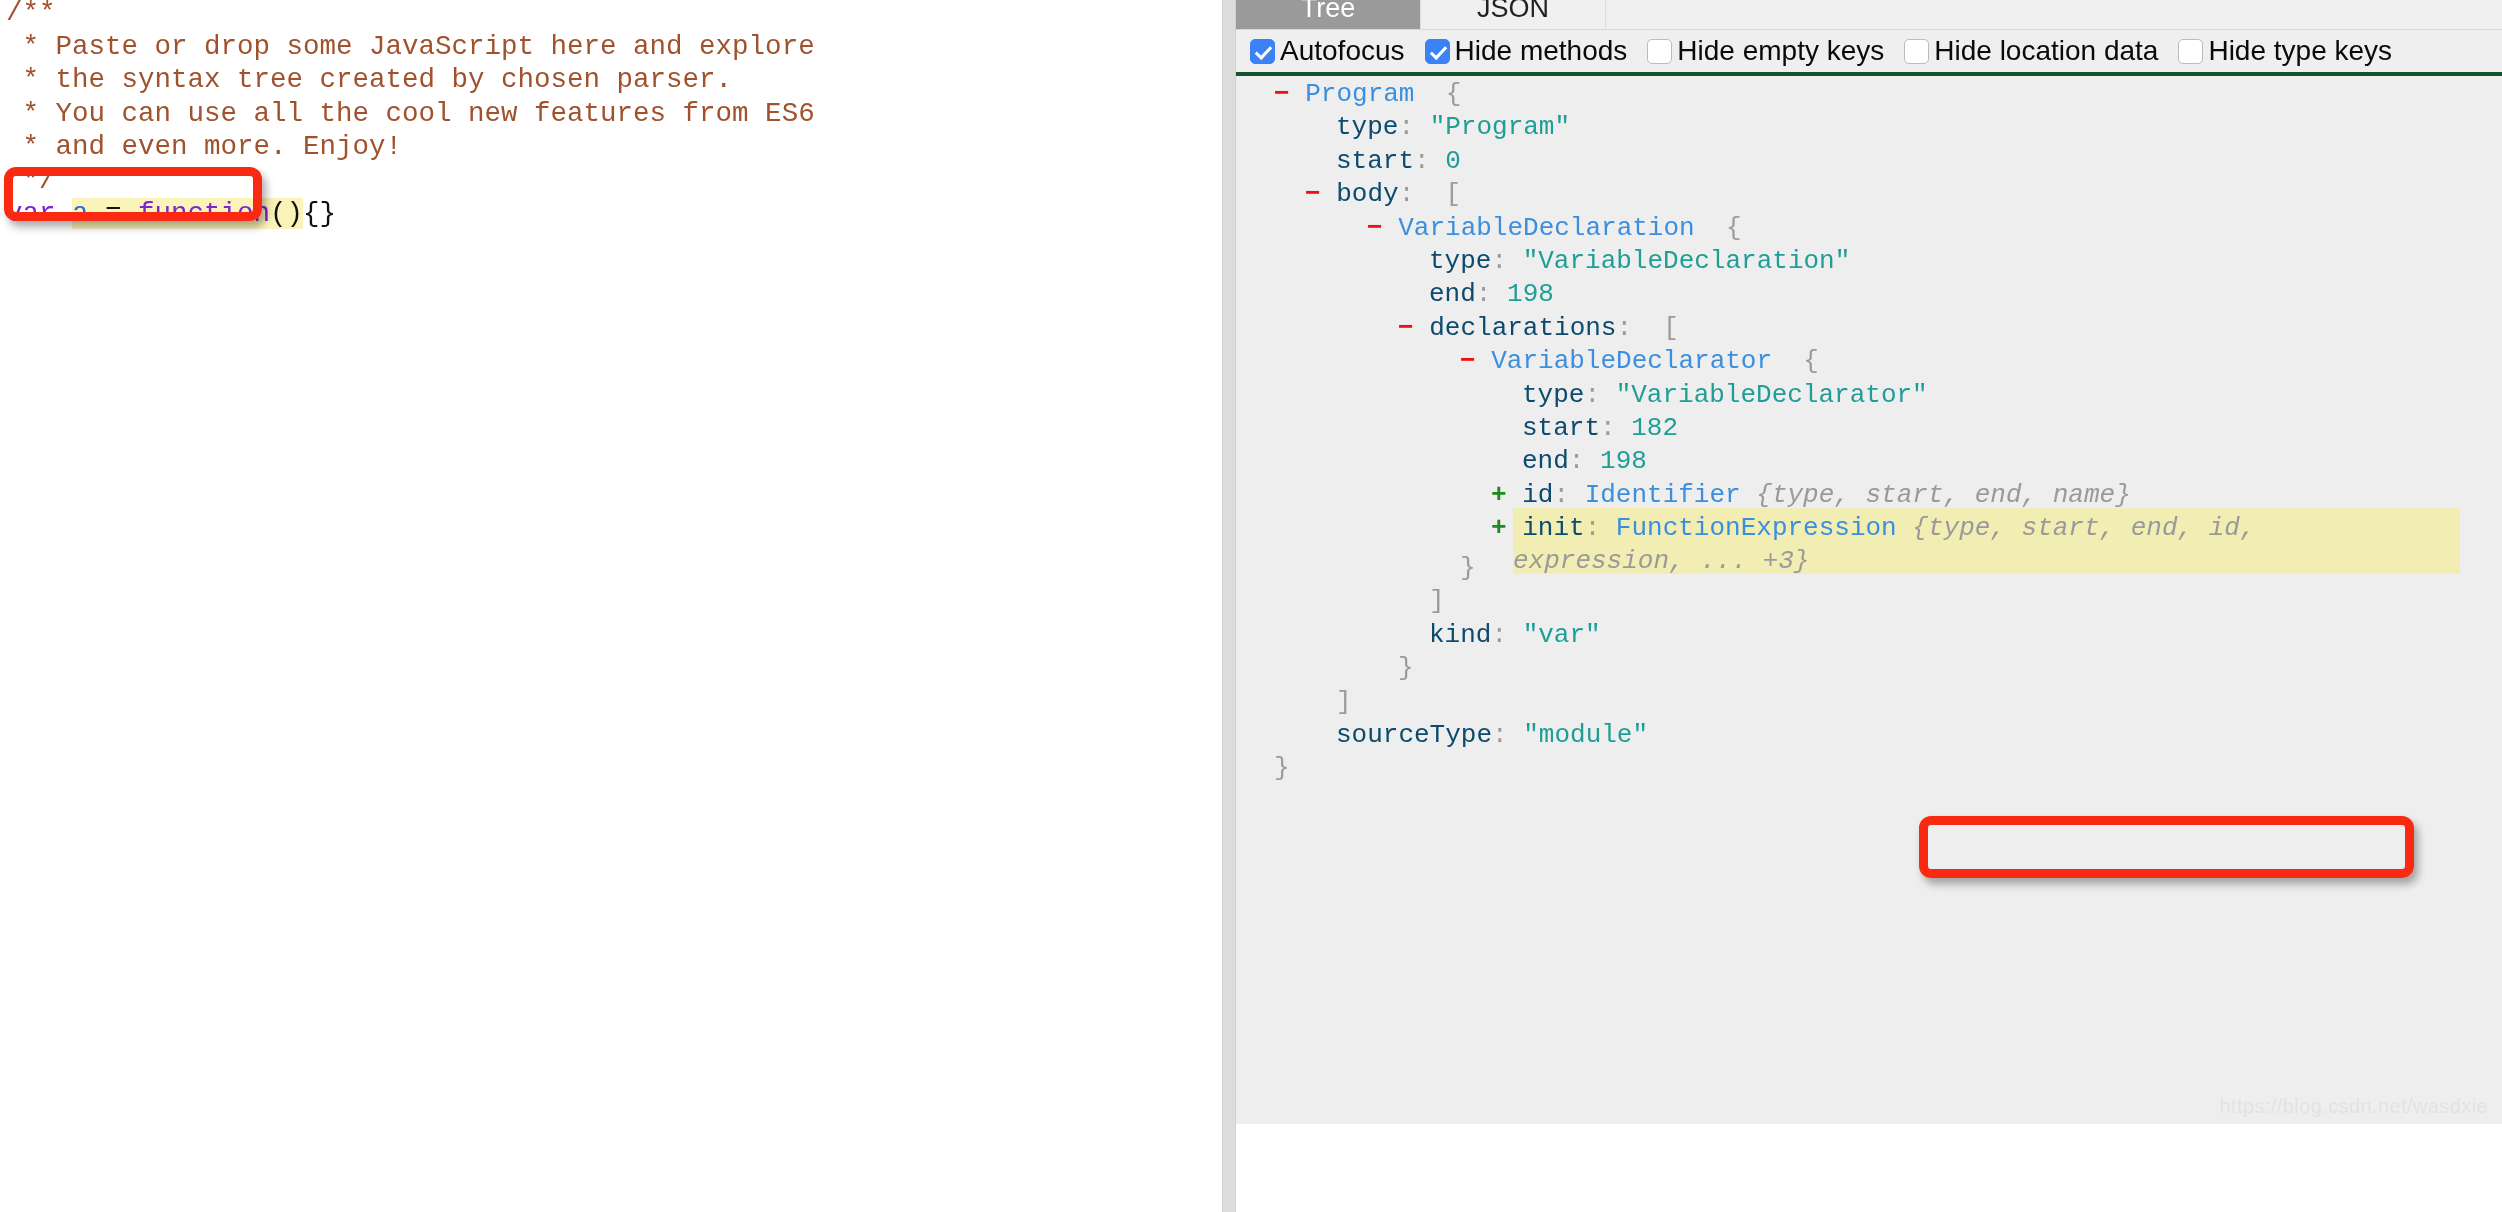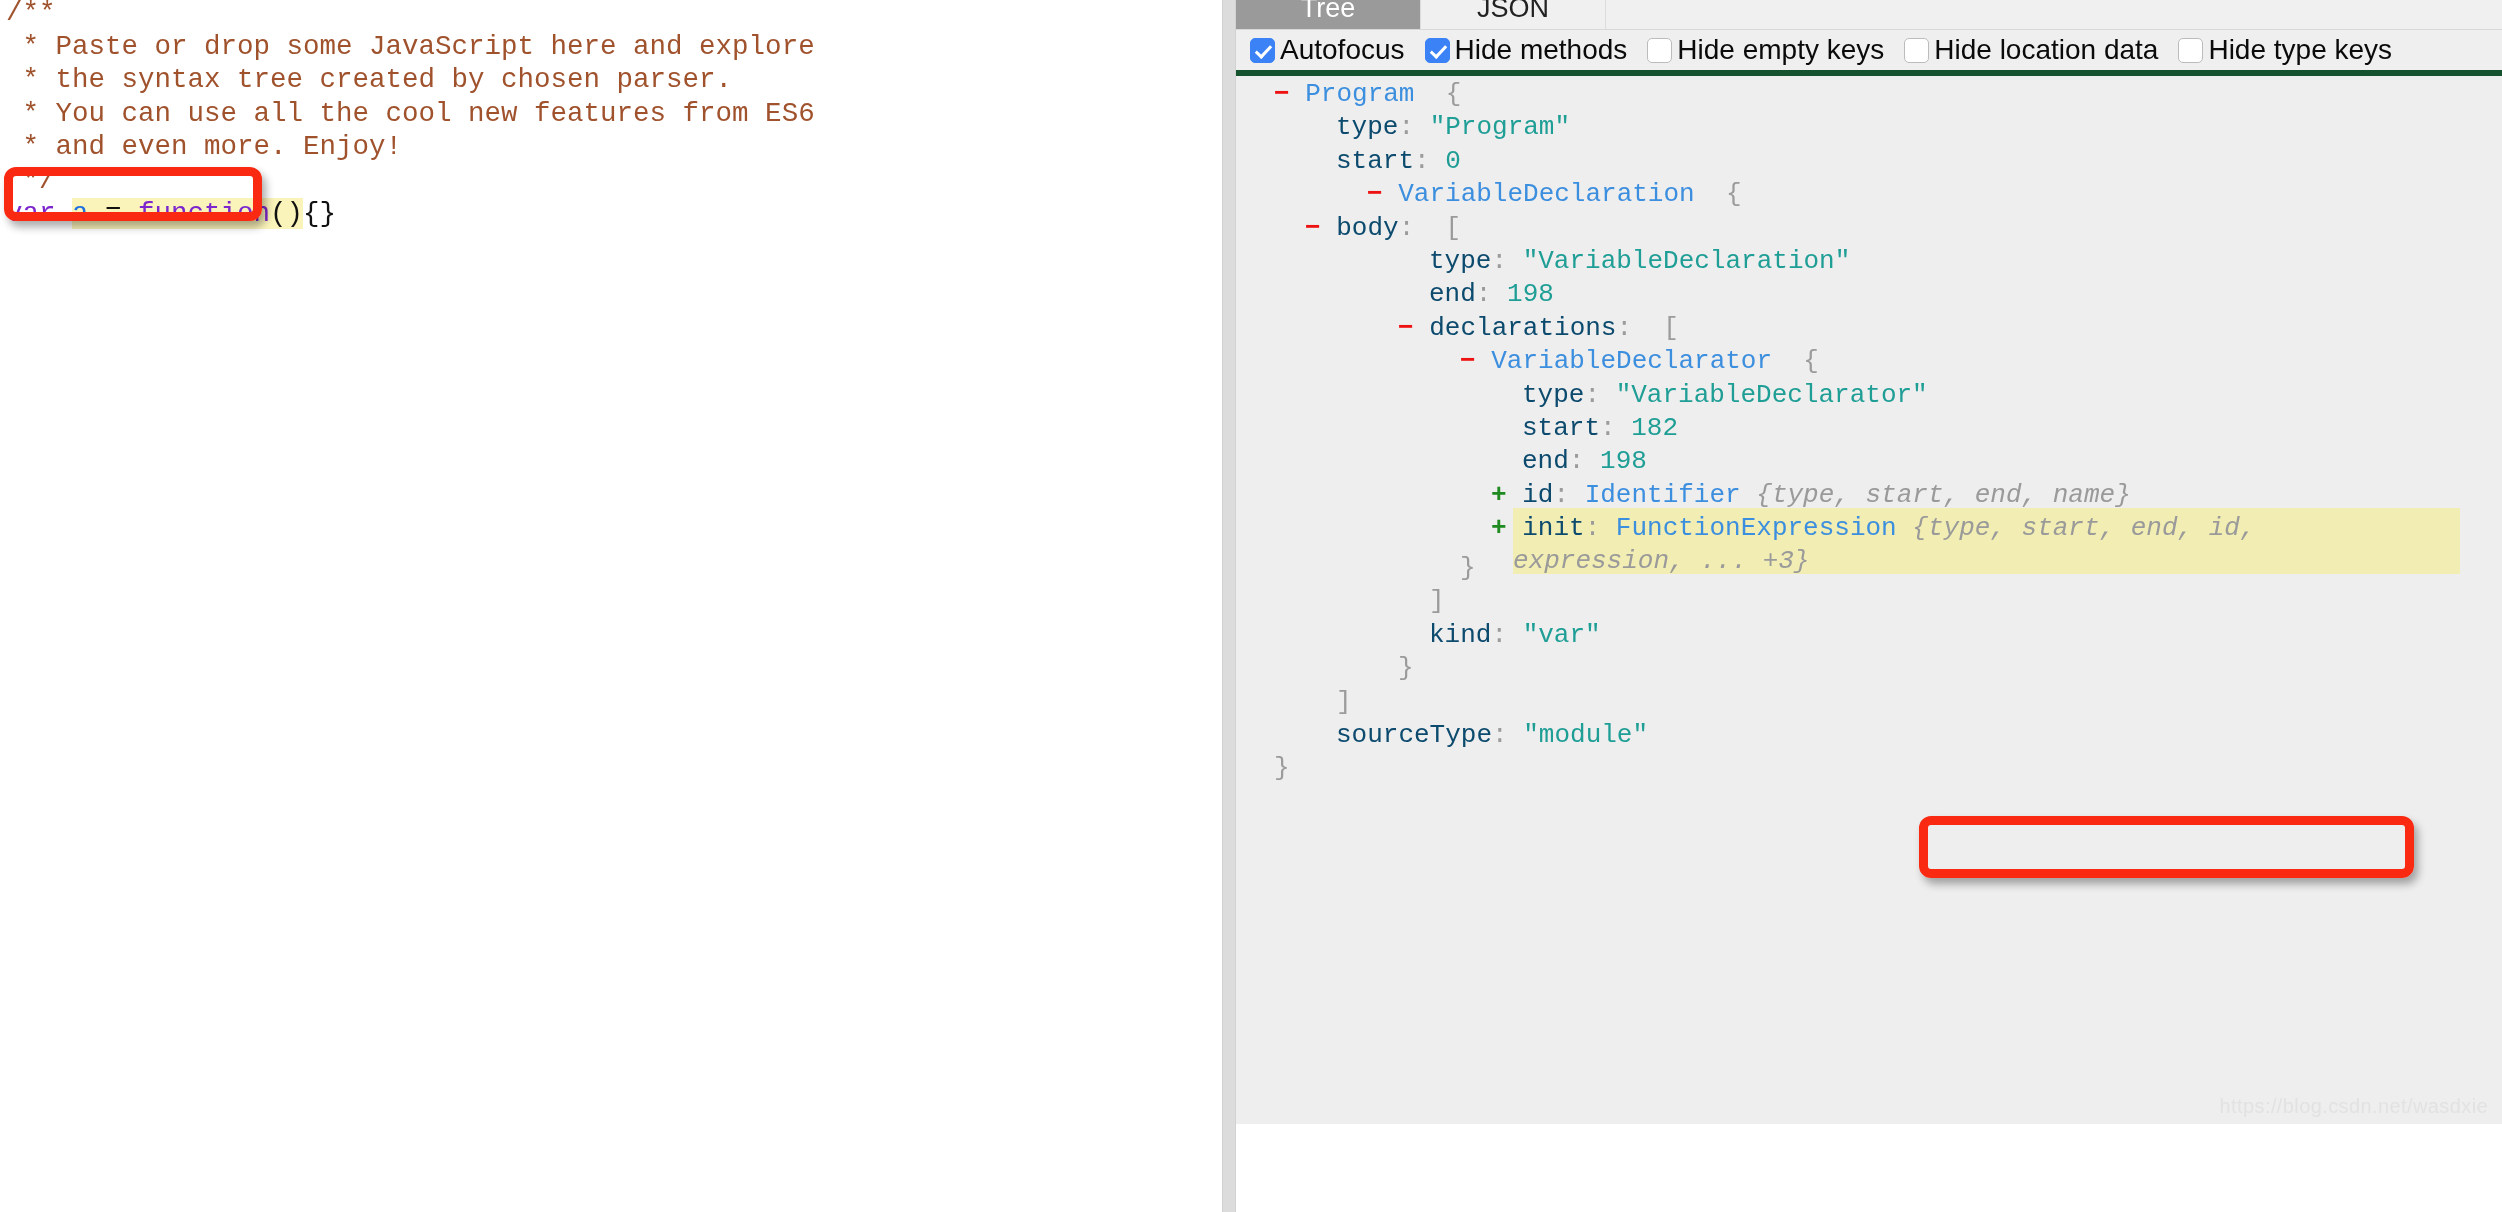--- a/index.html
+++ b/index.html
@@ -103,21 +103,21 @@
   .optbar {
     position: absolute;
     top: 30px;
     left: 0;
     width: 100%;
     height: 46px;
     display: flex;
     align-items: center;
     padding-left: 14px;
     background: #efefef;
-    border-bottom: 6px solid #14532d;
+    border-bottom: 4px solid #14532d;
   }
   .opt {
     display: flex;
     align-items: center;
     margin-right: 20px;
     font-size: 28px;
     color: #0a0a0a;
     white-space: nowrap;
   }
   .cb {
@@ -246,22 +246,22 @@
         <label class="opt">
           <span class="cb"></span>
           <span>Hide type keys</span>
         </label>
       </div>
 
     <div class="tree" id="tree">
         <div class="trow" style="padding-left: 22px;"><span class="toggle-minus">− </span><span class="n-type">Program</span><span class="n-punct">  {</span></div>
         <div class="trow" style="padding-left: 84px;"><span class="n-key">type</span><span class="n-punct">: </span><span class="n-str">"Program"</span></div>
         <div class="trow" style="padding-left: 84px;"><span class="n-key">start</span><span class="n-punct">: </span><span class="n-num">0</span></div>
+        <div class="trow" style="padding-left: 53px;"><span class="toggle-minus">− </span><span class="n-key">body</span><span class="n-punct">:  [</span></div>
         <div class="trow" style="padding-left: 115px;"><span class="toggle-minus">− </span><span class="n-type">VariableDeclaration</span><span class="n-punct">  {</span></div>
-        <div class="trow" style="padding-left: 53px;"><span class="toggle-minus">− </span><span class="n-key">body</span><span class="n-punct">:  [</span></div>
         <div class="trow" style="padding-left: 177px;"><span class="n-key">type</span><span class="n-punct">: </span><span class="n-str">"VariableDeclaration"</span></div>
         <div class="trow" style="padding-left: 177px;"><span class="n-key">end</span><span class="n-punct">: </span><span class="n-num">198</span></div>
         <div class="trow" style="padding-left: 146px;"><span class="toggle-minus">− </span><span class="n-key">declarations</span><span class="n-punct">:  [</span></div>
         <div class="trow" style="padding-left: 208px;"><span class="toggle-minus">− </span><span class="n-type">VariableDeclarator</span><span class="n-punct">  {</span></div>
         <div class="trow" style="padding-left: 270px;"><span class="n-key">type</span><span class="n-punct">: </span><span class="n-str">"VariableDeclarator"</span></div>
         <div class="trow" style="padding-left: 270px;"><span class="n-key">start</span><span class="n-punct">: </span><span class="n-num">182</span></div>
         <div class="trow" style="padding-left: 270px;"><span class="n-key">end</span><span class="n-punct">: </span><span class="n-num">198</span></div>
         <div class="trow" style="padding-left: 239px;"><span class="toggle-plus">+ </span><span class="n-key">id</span><span class="n-punct">: </span><span class="n-type">Identifier</span><span class="n-preview"> {type, start, end, name}</span></div>
         <div class="trow tall" style="padding-left: 239px;"><div class="row-highlight" style="left: 261px; right: 42px; top: -4px; height: 66px;"></div><span class="toggle-plus">+ </span><span class="n-key">init</span><span class="n-punct">: </span><span class="n-type">FunctionExpression</span><span class="n-preview"> {type, start, end, id,</span><br><span class="n-preview" style="margin-left: 22px;">expression, ... +3}</span></div>
         <div class="trow" style="padding-left: 208px;"><span class="n-punct">}</span></div>

